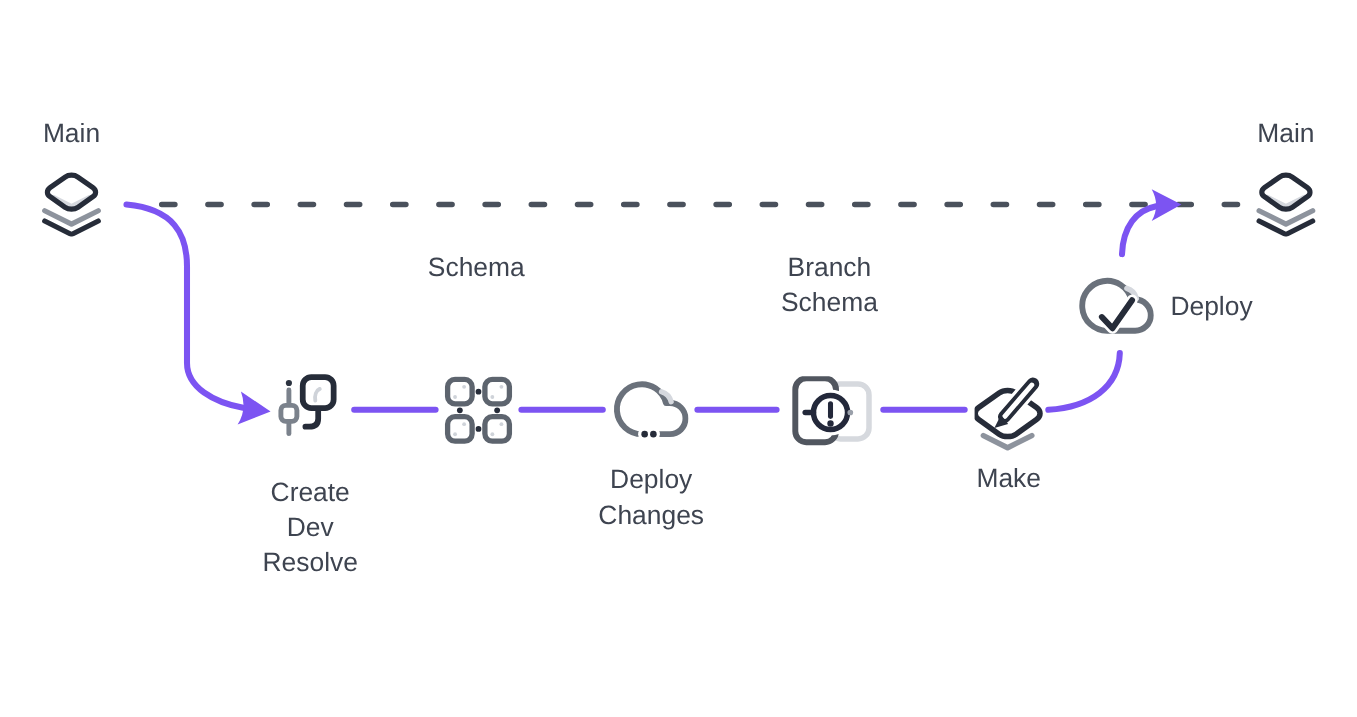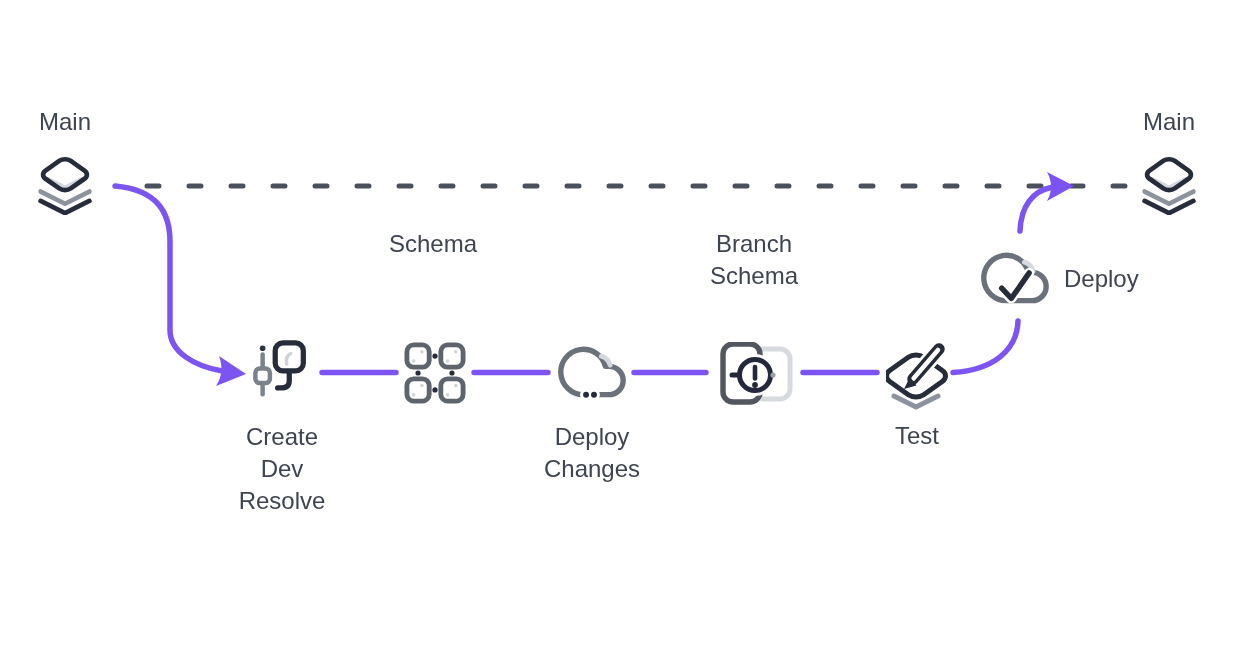--- a/index.html
+++ b/index.html
@@ -60,21 +60,21 @@
     <svg width="62" height="62" viewBox="0 0 64 64">
       <circle cx="12" cy="9.5" r="2.9" fill="#2C3340"></circle>
       <path d="M12,16 V57" stroke="#7B828C" stroke-width="4.6" stroke-linecap="round" fill="none"></path>
       <rect x="4.5" y="30.5" width="15" height="15" rx="4.5" fill="#fff" stroke="#7B828C" stroke-width="4.6"></rect>
       <path d="M41,15 C36.5,16.5 34.5,22 35.5,27" stroke="#CFD3D9" stroke-width="4" stroke-linecap="round" fill="none"></path>
       <path d="M39.5,32 V43 Q39.5,50.5 31,50.5 H27.5" stroke="#262C39" stroke-width="5.4" stroke-linecap="round" fill="none"></path>
       <rect x="25" y="4" width="29" height="29" rx="8" fill="#fff" stroke="#262C39" stroke-width="5.4"></rect>
       <path d="M41,15 C37.5,16.5 36,21 36.8,26" stroke="#CFD3D9" stroke-width="3.6" stroke-linecap="round" fill="none"></path>
     </svg>
   </span>
-  <div class="label" style="left:282px;top:421px">
+  <div class="label" style="left:282px;top:432px">
     <div>Create</div>
     <div>Dev</div>
     <div>Resolve</div>
   </div>
 
   <span class="icon" style="left:404px;top:342px">
     <svg width="62" height="62" viewBox="0 0 64 64">
       <g fill="#fff" stroke="#5D646E" stroke-width="5">
         <rect x="3" y="3" width="23" height="23" rx="7"></rect>
         <rect x="38" y="3" width="23" height="23" rx="7"></rect>
@@ -139,21 +139,21 @@
     <svg width="64" height="78" viewBox="0 0 64 78">
       <path d="M8,62 L30,73 L52,62" fill="none" stroke="#8D939D" stroke-width="5" stroke-linecap="round" stroke-linejoin="round"></path>
       <rect x="-15.5" y="-15.5" width="31" height="31" rx="7" fill="#fff" stroke="#262C39" stroke-width="5" transform="translate(30,42) scale(1.55,1.1) rotate(45)" vector-effect="non-scaling-stroke"></rect>
       <path d="M27,45 L53,15" stroke="#fff" stroke-width="17" stroke-linecap="round" fill="none"></path>
       <path d="M27,45 L53,15" stroke="#262C39" stroke-width="11.5" stroke-linecap="round" fill="none"></path>
       <path d="M27.5,44.5 L52,16" stroke="#fff" stroke-width="4.5" stroke-linecap="round" fill="none"></path>
       <path d="M18,55 L30.5,51.5 L24,43 Z" fill="#262C39"></path>
     </svg>
   </span>
   <div class="label" style="left:917px;top:420px">
-    <div>Test</div>
+    <div>Make</div>
   </div>
 
   <span class="icon" style="left:981px;top:244px">
     <svg width="68" height="68" viewBox="0 0 24 24">
       <path d="M18 10h-1.26A8 8 0 1 0 9 20h9a5 5 0 0 0 0-10z" fill="#fff" stroke="#6A717B" stroke-width="1.9" stroke-linejoin="round"></path>
       <path d="M15.3,6.4 a4.6,4.6 0 0 1 3.1,3.2" fill="none" stroke="#D5D8DE" stroke-width="1.7" stroke-linecap="round"></path>
       <path d="M7.3,15.6 L10.7,19.2 L17,10.2" fill="none" stroke="#fff" stroke-width="3.6" stroke-linecap="round" stroke-linejoin="round"></path>
       <path d="M7.3,15.6 L10.7,19.2 L17,10.2" fill="none" stroke="#262C39" stroke-width="1.9" stroke-linecap="round" stroke-linejoin="round"></path>
     </svg>
   </span>

